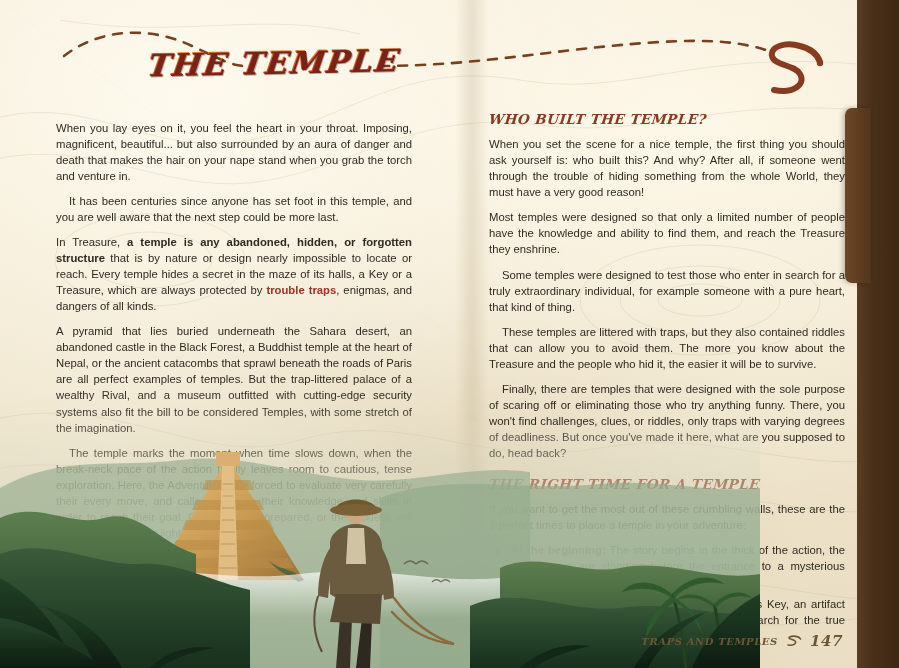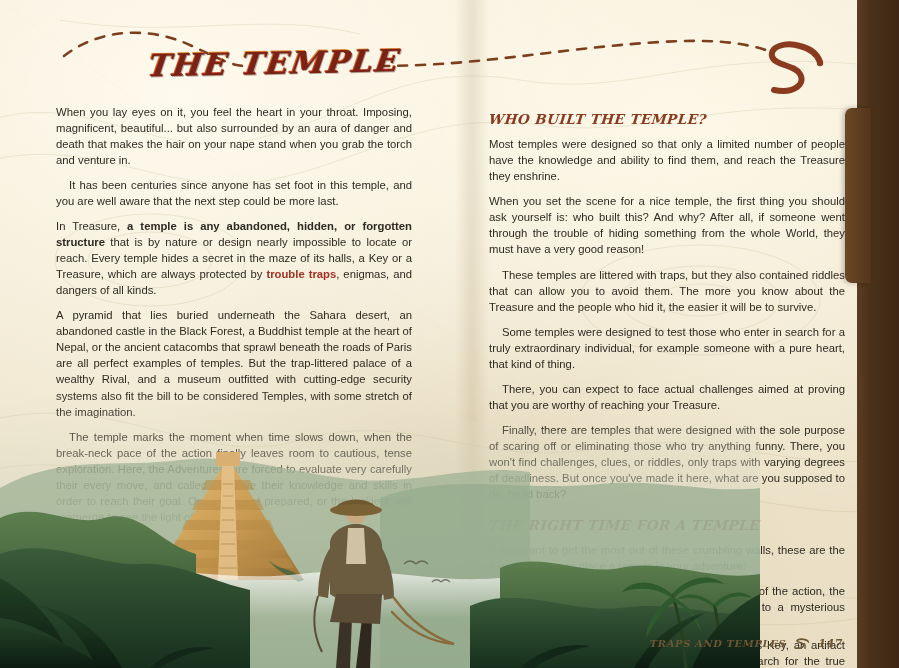--- a/index.html
+++ b/index.html
@@ -71,21 +71,21 @@
 
   
   .col {
     position: absolute;
     font-family: "Liberation Sans", sans-serif;
     font-size: 11.3px;
     line-height: 1.42;
     color: #2f2a22;
     text-align: justify;
   }
-  .col-left  { left: 56px;  top: 104px; width: 356px; }
+  .col-left  { left: 56px;  top: 120px; width: 356px; }
   .col-right { left: 489px; top: 108px; width: 356px; }
 
   .col p { margin: 0 0 9px 0; }
   .col p.indent { text-indent: 13px; }
   .col b, .col strong { font-weight: bold; }
   .red { color: #a33224; font-weight: bold; }
 
   h2.section {
     font-family: "DejaVu Serif", serif;
     font-weight: bold;
@@ -116,21 +116,21 @@
   
   .footer {
     position: absolute; right: 56px; bottom: 18px;
     display: flex; align-items: center; gap: 8px;
     font-family: "DejaVu Serif", serif;
     font-style: italic; font-weight: bold;
     font-size: 10px; letter-spacing: 0.6px;
     color: #6d5634;
     text-transform: uppercase;
   }
-  .footer .pagenum { color: #6d5634; font-size: 11px; }
+  .footer .pagenum { color: #6d5634; font-size: 15px; }
   .footer .mini-snake { width: 16px; height: 12px; }
 
   
   .art { position: absolute; left: 0; bottom: 0; width: 760px; height: 300px; }
   .art svg { display: block; width: 100%; height: 100%; }
 </style>
 </head>
 <body>
 
 <div id="page">
@@ -182,25 +182,24 @@
     <p class="indent">It has been centuries since anyone has set foot in this temple, and you are well aware that the next step could be more last.</p>
     <p>
       <span>In Treasure, </span><b>a temple is any abandoned, hidden, or forgotten structure</b><span> that is by nature or design nearly impossible to locate or reach. Every temple hides a secret in the maze of its halls, a Key or a Treasure, which are always protected by </span><span class="red">trouble traps</span><span>, enigmas, and dangers of all kinds.</span>
     </p>
     <p>A pyramid that lies buried underneath the Sahara desert, an abandoned castle in the Black Forest, a Buddhist temple at the heart of Nepal, or the ancient catacombs that sprawl beneath the roads of Paris are all perfect examples of temples. But the trap-littered palace of a wealthy Rival, and a museum outfitted with cutting-edge security systems also fit the bill to be considered Temples, with some stretch of the imagination.</p>
     <p class="indent">The temple marks the moment when time slows down, when the break-neck pace of the action finally leaves room to cautious, tense exploration. Here, the Adventurers are forced to evaluate very carefully their every move, and called to prove their knowledge and skills in order to reach their goal. Only the most prepared, or the luckiest, will reemerge to see the light of day.</p>
   </div>
 
   <div class="col col-right">
     <h2 class="section">WHO BUILT THE TEMPLE?</h2>
+    <p>When you set the scene for a nice temple, the first thing you should ask yourself is: who built this? And why? After all, if someone went through the trouble of hiding something from the whole World, they must have a very good reason!</p>
     <p>Most temples were designed so that only a limited number of people have the knowledge and ability to find them, and reach the Treasure they enshrine.</p>
-    <p>When you set the scene for a nice temple, the first thing you should ask yourself is: who built this? And why? After all, if someone went through the trouble of hiding something from the whole World, they must have a very good reason!</p>
+    <p class="indent">Some temples were designed to test those who enter in search for a truly extraordinary individual, for example someone with a pure heart, that kind of thing.</p>
     <p class="indent">These temples are littered with traps, but they also contained riddles that can allow you to avoid them. The more you know about the Treasure and the people who hid it, the easier it will be to survive.</p>
-    <p class="indent">Some temples were designed to test those who enter in search for a truly extraordinary individual, for example someone with a pure heart, that kind of thing.</p>
-    <p class="indent">There, you can expect to face actual challenges aimed at proving that you are worthy of reaching your Treasure.</p>
     <p class="indent">Finally, there are temples that were designed with the sole purpose of scaring off or eliminating those who try anything funny. There, you won't find challenges, clues, or riddles, only traps with varying degrees of deadliness. But once you've made it here, what are you supposed to do, head back?</p>
 
     <h2 class="section spaced">THE RIGHT TIME FOR A TEMPLE</h2>
     <p>If you want to get the most out of these crumbling walls, these are the 3 perfect times to place a temple in your adventure:</p>
 
     <ul class="bullets">
       <li>
         <span class="dot">◆</span>
         <span class="lead">At the beginning:</span><span> The story begins in the thick of the action, the Adventurers are standing before the entrance to a mysterious temple.</span>
       </li>

